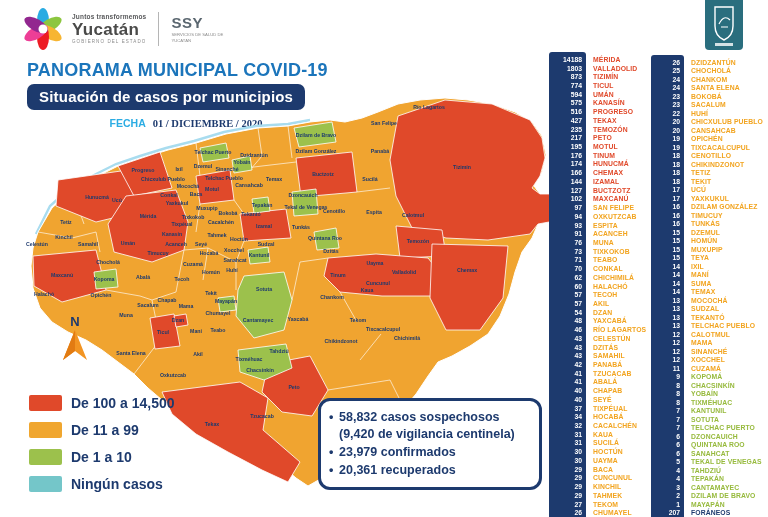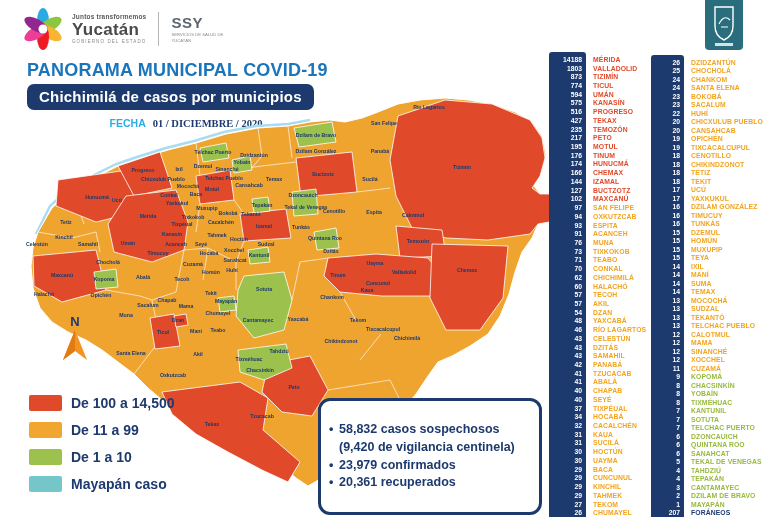--- a/index.html
+++ b/index.html
@@ -31,21 +31,21 @@
   .legend{position:absolute;left:29px;top:389px;}
   .legend-row{display:flex;align-items:center;height:27px;}
   .legend-swatch{width:33px;height:16px;border-radius:2px;margin-right:9px;}
   .legend-label{font-size:14px;font-weight:bold;color:#1d3a6e;}
 
   
   .compass{position:absolute;left:60px;top:314px;width:30px;text-align:center;}
   .compass-n{font-size:13px;font-weight:bold;color:#1d3a6e;}
 
   
-  .stats-box{position:absolute;left:318px;top:398px;width:224px;height:117px;
+  .stats-box{position:absolute;left:318px;top:398px;width:224px;height:92px;
     border:3px solid #1d3a6e;border-radius:12px;padding:6px 8px;box-sizing:border-box;
     display:flex;flex-direction:column;justify-content:center;background:#fff;}
   .stats-line{font-size:12.5px;font-weight:bold;color:#1d3a6e;line-height:1.42;white-space:nowrap;}
   .stats-line .bullet{display:inline-block;width:10px;}
   .stats-line.cont{padding-left:10px;}
 
   
   .num-band{position:absolute;background:#1d3a6e;border-radius:3px 3px 0 0;}
   #band1{left:549px;top:52px;width:37px;height:465px;}
   #band2{left:651px;top:55px;width:33px;height:462px;}
@@ -94,21 +94,21 @@
   </div>
 
   <svg class="crest" width="38" height="52" viewBox="0 0 38 52">
     <path d="M0,0 H38 V46 Q38,50 34,50 H4 Q0,50 0,46 Z" fill="#2a6e7e"></path>
     <path d="M10,7 H28 V26 Q28,36 19,40 Q10,36 10,26 Z" fill="none" stroke="#ffffff" stroke-width="1.4"></path>
     <path d="M14,24 Q19,14 25,20 M16,27 L23,27" stroke="#ffffff" stroke-width="1.2" fill="none"></path>
     <rect x="10" y="43" width="18" height="3" fill="#ffffff" opacity="0.8"></rect>
   </svg>
 
   <div class="page-title">PANORAMA MUNICIPAL COVID-19</div>
-  <div class="subtitle-badge">Chichimilá de casos por municipios</div>
+  <div class="subtitle-badge">Situación de casos por municipios</div>
   <div class="fecha-line">
     <span class="fecha-label">FECHA</span>
     <span class="fecha-value">01 / DICIEMBRE / 2020</span>
   </div>
 
   <svg id="map" width="535" height="415" viewBox="25 85 535 415">
 
     <path d="M36,234 L50,206 70,188 96,174 116,164 140,156 166,148 194,141 224,132 256,126 288,124 310,120" fill="none" stroke="#a8dcef" stroke-width="2.4"></path>
 
     <path fill="#f0a430" stroke="#ffffff" stroke-width="1" d="M38,232 L52,208 72,190 98,176 118,166 142,158 168,150 196,143 226,134 258,128 288,126 310,122 330,120 345,122 362,118 378,112 398,104 420,100 445,98 468,100 492,104 515,112 532,122 542,136 546,155 542,172 534,186 540,194 549,194 549,190 557,190 557,227 549,227 549,222 538,224 532,238 522,252 515,272 509,294 500,316 488,334 470,346 452,356 438,362 428,376 416,394 404,408 396,424 386,436 372,442 352,452 336,464 322,478 308,486 296,478 282,466 268,456 252,448 236,440 222,434 206,428 192,420 178,410 162,400 148,388 134,374 118,362 102,350 86,340 68,332 52,322 40,308 33,288 31,266 33,248 Z"></path>
@@ -290,21 +290,21 @@
       <div class="legend-row">
         <div class="legend-swatch" style="background: rgb(240, 166, 47);"></div>
         <div class="legend-label">De 11 a 99</div>
       </div>
       <div class="legend-row">
         <div class="legend-swatch" style="background: rgb(156, 193, 76);"></div>
         <div class="legend-label">De 1 a 10</div>
       </div>
       <div class="legend-row">
         <div class="legend-swatch" style="background: rgb(116, 198, 201);"></div>
-        <div class="legend-label">Mayapán caso</div>
+        <div class="legend-label">Ningún casos</div>
       </div>
     </div>
 
   <div class="stats-box">
       <div class="stats-line"><span class="bullet">•</span>58,832 casos sospechosos</div>
       <div class="stats-line cont">(9,420 de vigilancia centinela)</div>
       <div class="stats-line"><span class="bullet">•</span>23,979 confirmados</div>
       <div class="stats-line"><span class="bullet">•</span>20,361 recuperados</div>
     </div>
 

